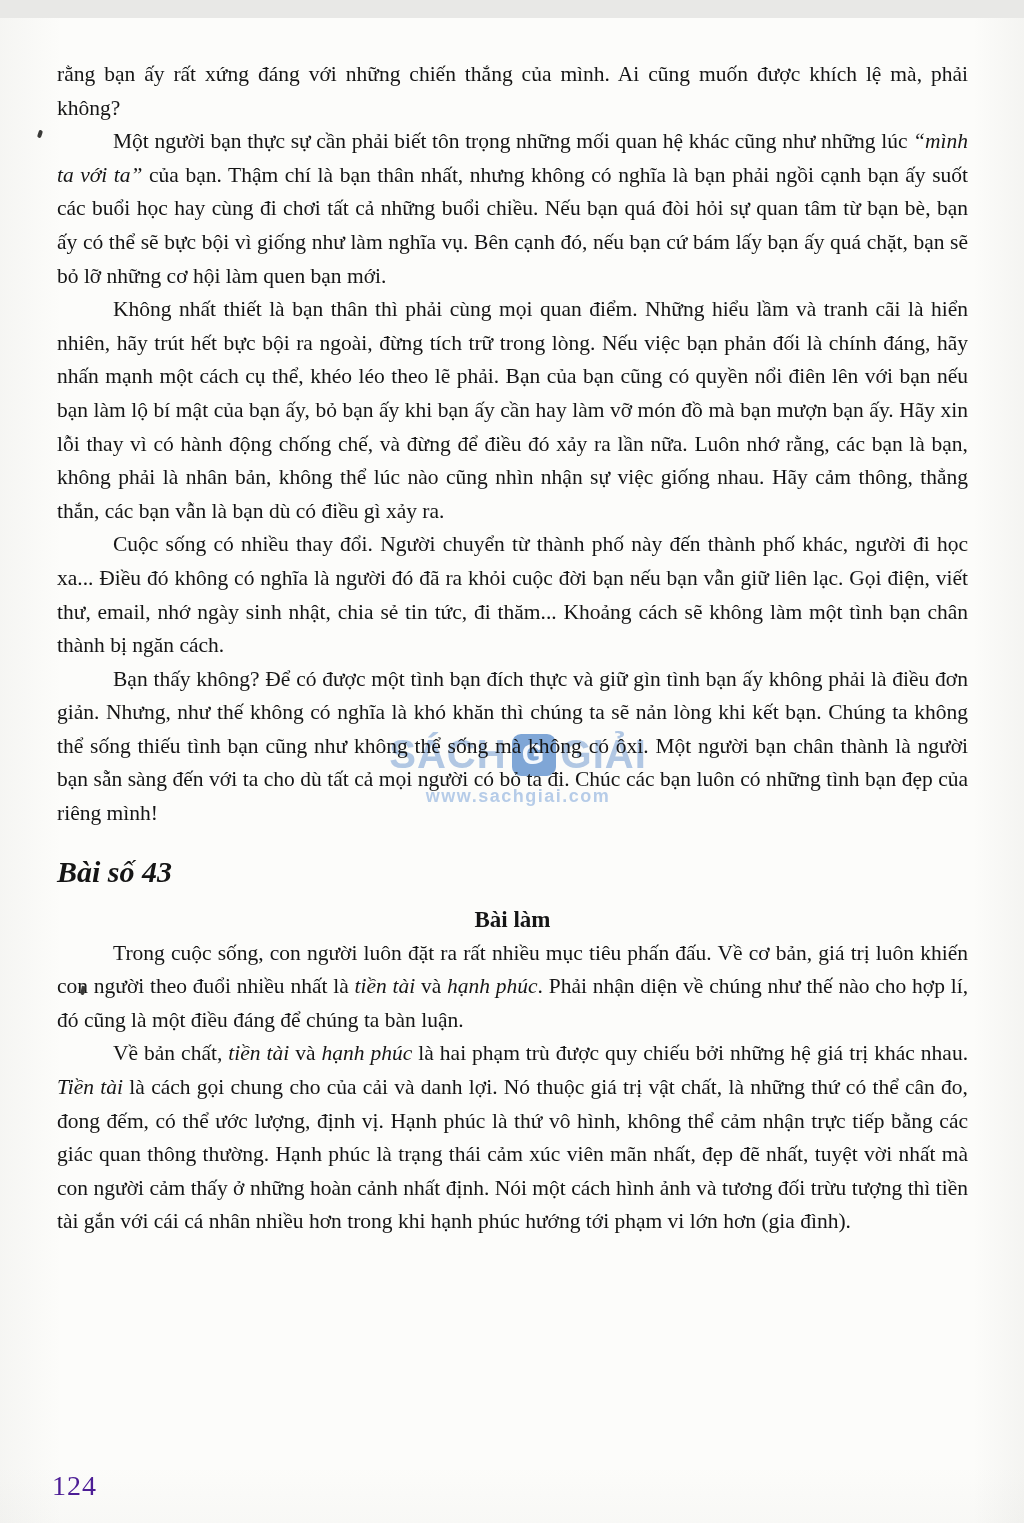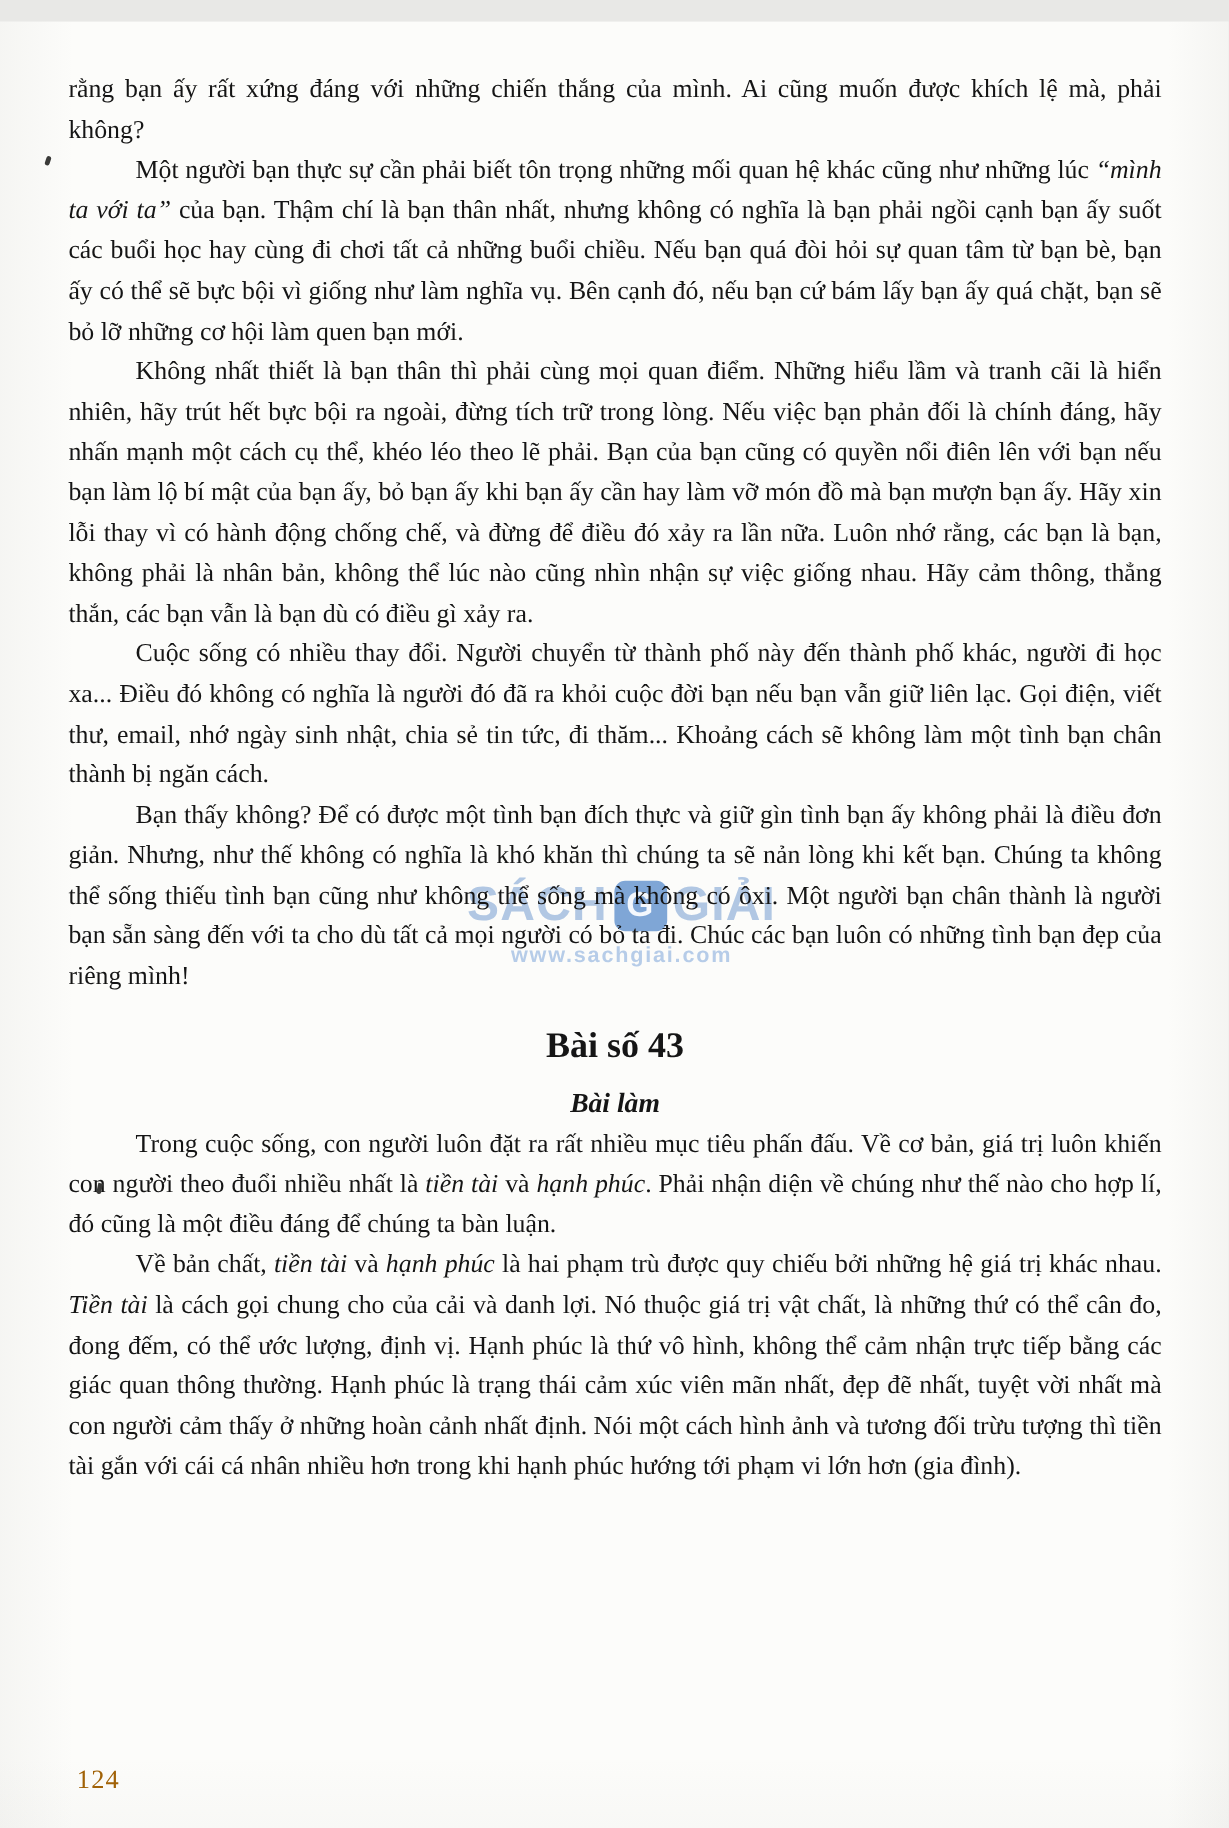--- a/index.html
+++ b/index.html
@@ -39,29 +39,29 @@
   }
   .para { margin: 0; }
   .para.indent { text-indent: 56px; }
   .it { font-style: italic; }
   .bd { font-weight: bold; }
   .section-title {
     margin: 22px 0 12px 0;
     font-size: 30px;
     line-height: 38px;
     font-weight: bold;
-    text-align: center;
+    text-align: left;
     text-indent: 0;
+    font-style: italic;
   }
   .bai-lam {
     margin: 0;
     font-size: 23px;
     line-height: 34px;
     font-weight: bold;
-    font-style: italic;
     text-align: center;
   }
   .watermark {
     position: absolute;
     left: 403px;
     top: 714px;
     width: 230px;
     z-index: 0;
     text-align: center;
     font-family: "Liberation Sans", "DejaVu Sans", sans-serif;
@@ -95,26 +95,26 @@
   }
   .wm-url {
     margin-top: 9px;
     font-size: 18px;
     font-weight: bold;
     letter-spacing: 1.5px;
     color: #b6cce8;
   }
   .page-number {
     position: absolute;
-    left: 64px;
+    left: 52px;
     top: 1452px;
     z-index: 1;
-    font-size: 22px;
+    font-size: 28px;
     letter-spacing: 1px;
-    color: #a16207;
+    color: #4c1d95;
   }
   .artifact {
     position: absolute;
     z-index: 1;
     background: #3a3a38;
   }
   .a1 {
     left: 38px; top: 112px;
     width: 4px; height: 8px;
     border-radius: 2px;

